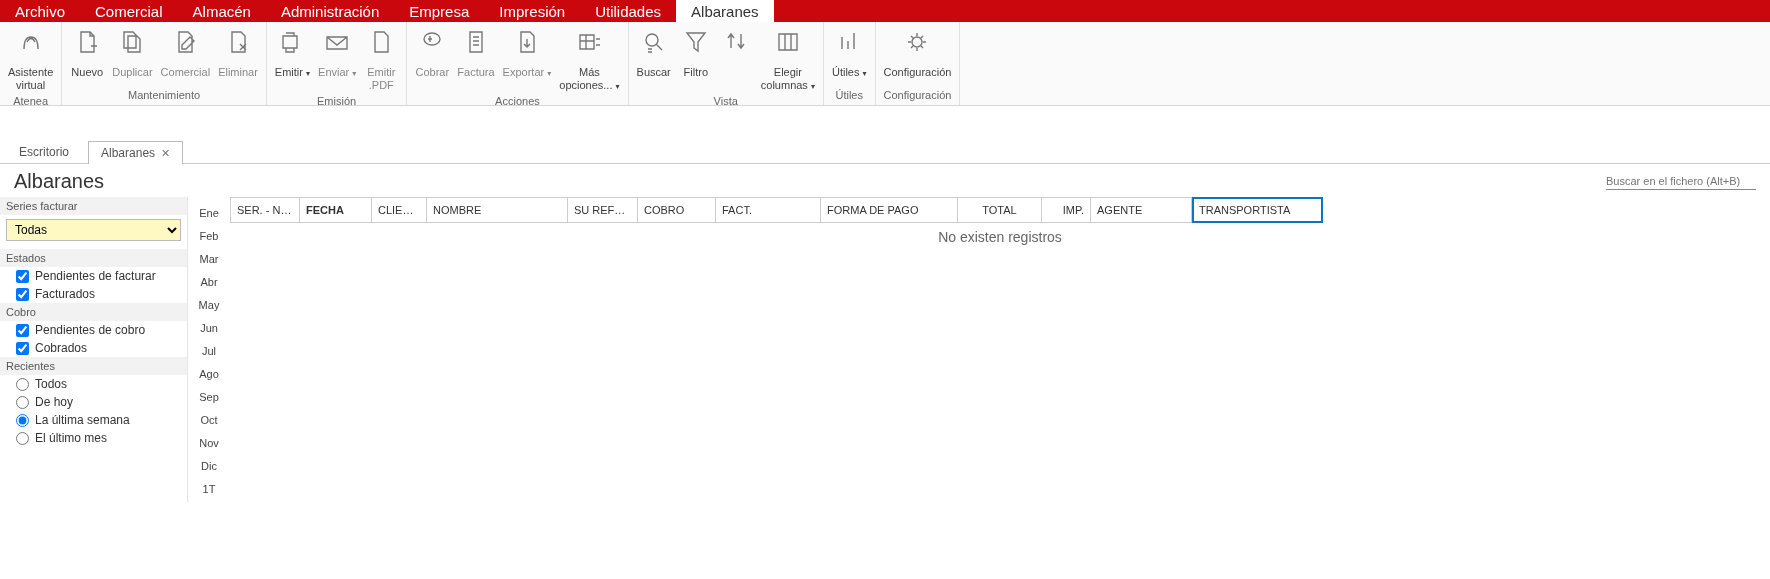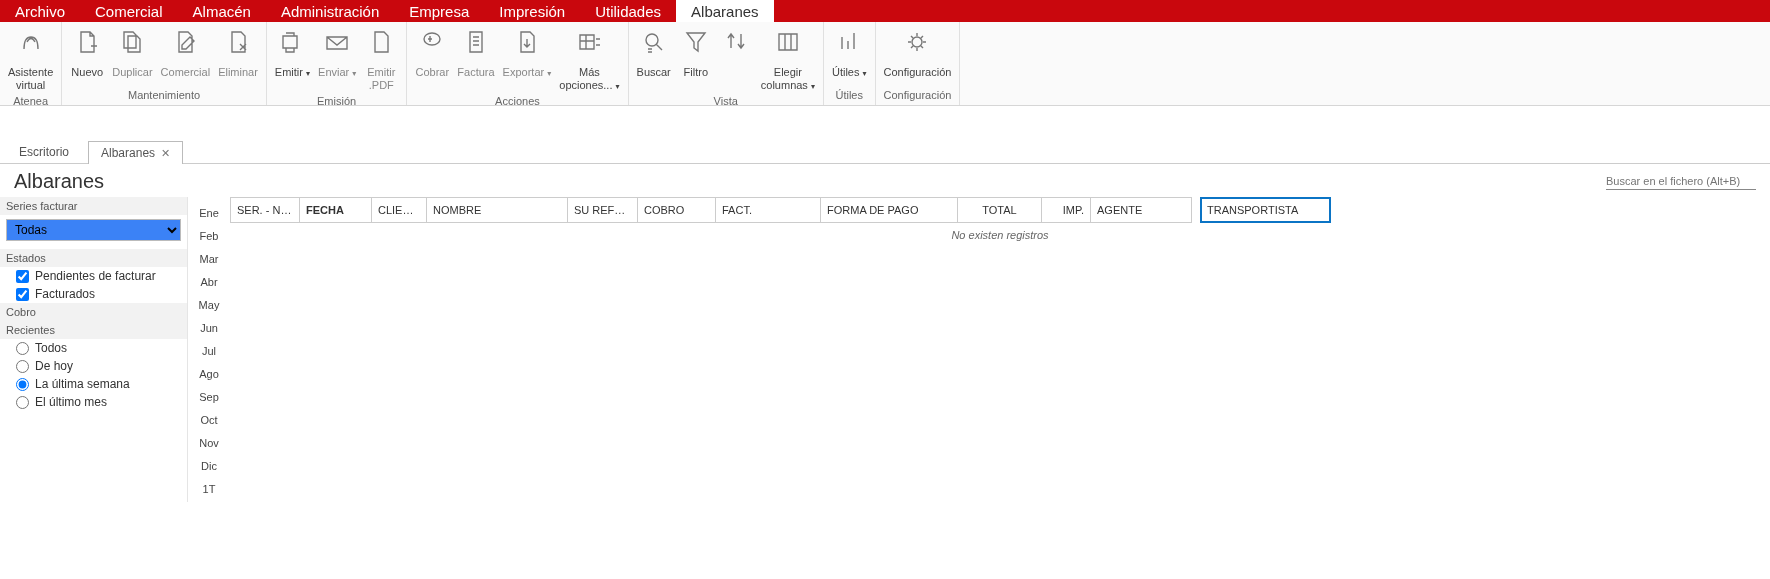--- a/index.html
+++ b/index.html
@@ -33,37 +33,37 @@
 .search-box { margin-left:auto; border-bottom:1px solid #888; width:150px; }
 .search-box input { border:none; outline:none; font-size:11px; padding:2px 0; width:100%; color:#666; }
 
 
 .body { display:flex; }
 
 
 .filters { width:188px; border-right:1px solid #e5e5e5; font-size:12px; }
 .fsection-head { background:#f2f2f2; padding:3px 6px; font-size:11px; color:#555;}
 .fsection-body { padding:4px 6px 8px; }
-.select { width:100%; border:1px solid #bbb; padding:2px 4px; font-size:12px; background:#3b82f6;}
+.select { width:100%; border:1px solid #bbb; padding:2px 4px; font-size:12px; background:#fef9c3;}
 .chk, .rad { display:flex; align-items:center; gap:6px; padding:2px 6px 2px 16px; font-size:12px; }
 .chk input, .rad input { margin:0; }
 
 
 .months { width:42px; text-align:center; padding-top:6px; }
 .month { font-size:11px; color:#444; padding:4px 0 7px; cursor:pointer;}
 
 
 .grid { flex:1; }
 .ghead { display:flex; }
 .gcell { border:1px solid #ccc; border-left:none; padding:6px 6px; font-size:11px; color:#333; background:#fff; overflow:hidden; white-space:nowrap; text-overflow:ellipsis;}
 .gcell:first-child{border-left:1px solid #ccc;}
 .gcell.bold { font-weight:bold; }
 .gcell.right { text-align:right; }
-.gcell.sel { border:2px solid #0b74c5; padding:5px 5px;margin-left:8px; }
-.gempty { text-align:center; font-style:italic; color:#666; padding:6px 0; font-size:11px;}
+.gcell.sel { border:2px solid #0b74c5; padding:5px 5px; }
+.gempty { text-align:center; color:#666; padding:6px 0; font-size:14px;}
 
 
 .ic-gray { stroke:#777; fill:none; stroke-width:1.4;}
 </style>
 </head>
 <body>
 
 <div class="menu-bar" id="menu-bar">
     <div class="menu-item">Archivo</div>
     <div class="menu-item">Comercial</div>
@@ -291,20 +291,30 @@
             <input type="checkbox" checked="" style="">
             <span>Pendientes de facturar</span>
           </label>
           <label class="chk">
             <input type="checkbox" checked="" style="">
             <span>Facturados</span>
           </label>
         </div>
 
       <div class="fsection-head">Cobro</div>
+      <div id="cobro-body">
+          <label class="chk">
+            <input type="checkbox" checked="" style="">
+            <span>Pendientes de cobro</span>
+          </label>
+          <label class="chk">
+            <input type="checkbox" checked="" style="">
+            <span>Cobrados</span>
+          </label>
+        </div>
 
       <div class="fsection-head">Recientes</div>
       <div id="recientes-body">
           <label class="rad">
             <input type="radio" name="recientes" style="">
             <span>Todos</span>
           </label>
           <label class="rad">
             <input type="radio" name="recientes" style="">
             <span>De hoy</span>

